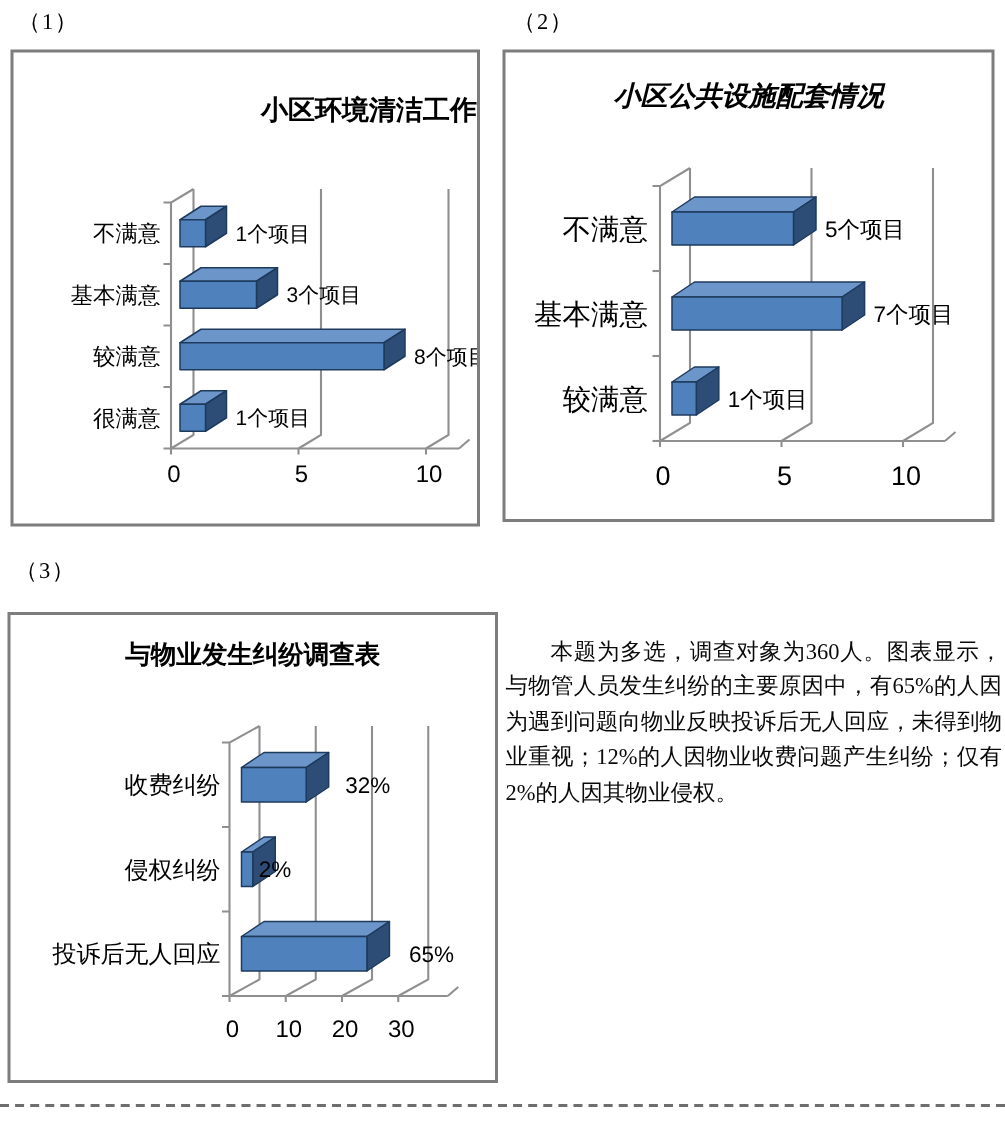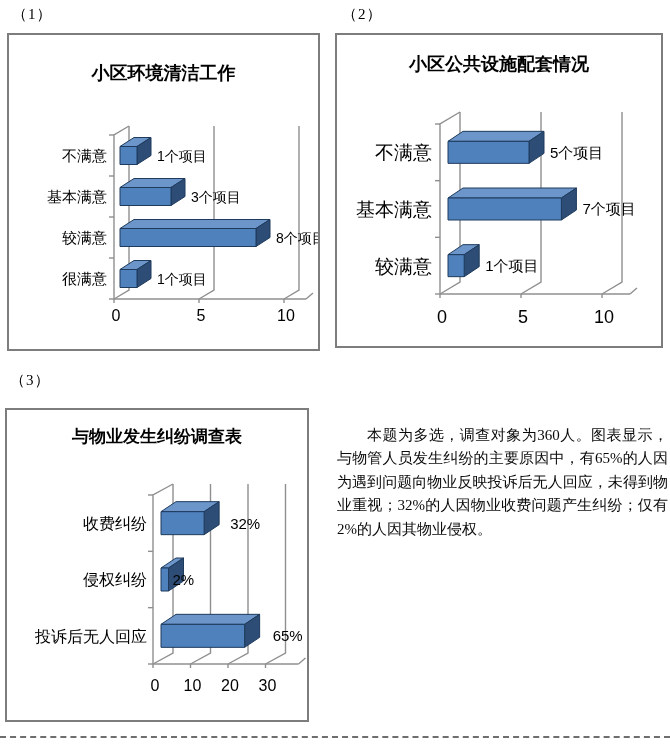--- a/index.html
+++ b/index.html
@@ -21,21 +21,21 @@
 </head>
 <body>
 
 <div id="page">
 
   <span class="section-label" style="left:12px;top:5px;">（1）</span>
   <span class="section-label" style="left:342px;top:5px;">（2）</span>
   <span class="section-label" style="left:10px;top:371px;">（3）</span>
 
   <div class="chart-panel" id="panel0" style="left:7px;top:33px;width:313px;height:318px;">
-    <div class="chart-title" style="top:26px;">小区环境清洁工作</div>
+    <div class="chart-title" style="top:26px;text-align:right;">小区环境清洁工作</div>
     <svg class="chart-svg" id="svg0" width="309" height="314" viewBox="0 0 309 314">
         <polyline stroke="#8f8f8f" stroke-width="1.4" fill="none" points="120,91 120,255 105,264"></polyline>
         <polyline stroke="#8f8f8f" stroke-width="1.4" fill="none" points="205,91 205,255 190,264"></polyline>
         <polyline stroke="#8f8f8f" stroke-width="1.4" fill="none" points="290,91 290,255 275,264"></polyline>
         <polyline stroke="#8f8f8f" stroke-width="1.4" fill="none" points="120,91 105,100 105,264"></polyline>
         <line stroke="#8f8f8f" stroke-width="1.4" fill="none" x1="100" y1="100" x2="105" y2="100"></line>
         <line stroke="#8f8f8f" stroke-width="1.4" fill="none" x1="100" y1="141" x2="105" y2="141"></line>
         <line stroke="#8f8f8f" stroke-width="1.4" fill="none" x1="100" y1="182" x2="105" y2="182"></line>
         <line stroke="#8f8f8f" stroke-width="1.4" fill="none" x1="100" y1="223" x2="105" y2="223"></line>
         <line stroke="#8f8f8f" stroke-width="1.4" fill="none" x1="100" y1="264" x2="105" y2="264"></line>
@@ -64,21 +64,21 @@
         <rect stroke="#1e3a5c" stroke-width="1" stroke-linejoin="round" fill="#4f81bd" x="111" y="234.5" width="17" height="18"></rect>
         <text x="148" y="248.54" font-size="14" text-anchor="start" fill="#000" font-family="&quot;Liberation Sans&quot;,sans-serif" font-weight="normal">1个项目</text>
         <text x="98" y="248.9" font-size="15" text-anchor="end" fill="#000" font-family="&quot;Liberation Sans&quot;,sans-serif" font-weight="normal">很满意</text>
         <text x="107" y="286" font-size="16" text-anchor="middle" fill="#000" font-family="&quot;Liberation Sans&quot;,sans-serif" font-weight="normal">0</text>
         <text x="192" y="286" font-size="16" text-anchor="middle" fill="#000" font-family="&quot;Liberation Sans&quot;,sans-serif" font-weight="normal">5</text>
         <text x="277" y="286" font-size="16" text-anchor="middle" fill="#000" font-family="&quot;Liberation Sans&quot;,sans-serif" font-weight="normal">10</text>
       </svg>
   </div>
 
   <div class="chart-panel" id="panel1" style="left:335px;top:33px;width:328px;height:315px;">
-    <div class="chart-title" style="top:17px;">小区公共设施配套情况</div>
+    <div class="chart-title" style="top:17px;font-style:italic;">小区公共设施配套情况</div>
     <svg class="chart-svg" id="svg1" width="324" height="311" viewBox="0 0 324 311">
         <polyline stroke="#8f8f8f" stroke-width="1.4" fill="none" points="123,77 123,247 103,259"></polyline>
         <polyline stroke="#8f8f8f" stroke-width="1.4" fill="none" points="204,77 204,247 184,259"></polyline>
         <polyline stroke="#8f8f8f" stroke-width="1.4" fill="none" points="285,77 285,247 265,259"></polyline>
         <polyline stroke="#8f8f8f" stroke-width="1.4" fill="none" points="123,77 103,89 103,259"></polyline>
         <line stroke="#8f8f8f" stroke-width="1.4" fill="none" x1="98" y1="89" x2="103" y2="89"></line>
         <line stroke="#8f8f8f" stroke-width="1.4" fill="none" x1="98" y1="145.66666666666666" x2="103" y2="145.66666666666666"></line>
         <line stroke="#8f8f8f" stroke-width="1.4" fill="none" x1="98" y1="202.33333333333331" x2="103" y2="202.33333333333331"></line>
         <line stroke="#8f8f8f" stroke-width="1.4" fill="none" x1="98" y1="259" x2="103" y2="259"></line>
         <line stroke="#8f8f8f" stroke-width="1.4" fill="none" x1="103" y1="259" x2="293" y2="259"></line>
@@ -100,21 +100,21 @@
         <polygon stroke="#1e3a5c" stroke-width="1" stroke-linejoin="round" fill="#2d4d76" points="127.2,219.66666666666666 142.2,209.66666666666666 142.2,231.66666666666666 127.2,241.66666666666666"></polygon>
         <rect stroke="#1e3a5c" stroke-width="1" stroke-linejoin="round" fill="#4f81bd" x="111" y="219.66666666666666" width="16.2" height="22"></rect>
         <text x="148.2" y="236.06666666666666" font-size="15" text-anchor="start" fill="#000" font-family="&quot;Liberation Sans&quot;,sans-serif" font-weight="normal">1个项目</text>
         <text x="95" y="237.50666666666666" font-size="19" text-anchor="end" fill="#000" font-family="&quot;Liberation Sans&quot;,sans-serif" font-weight="normal">较满意</text>
         <text x="105" y="288" font-size="18" text-anchor="middle" fill="#000" font-family="&quot;Liberation Sans&quot;,sans-serif" font-weight="normal">0</text>
         <text x="186" y="288" font-size="18" text-anchor="middle" fill="#000" font-family="&quot;Liberation Sans&quot;,sans-serif" font-weight="normal">5</text>
         <text x="267" y="288" font-size="18" text-anchor="middle" fill="#000" font-family="&quot;Liberation Sans&quot;,sans-serif" font-weight="normal">10</text>
       </svg>
   </div>
 
-  <div class="chart-panel" id="panel2" style="left:5px;top:408px;width:304px;height:314px;">
+  <div class="chart-panel" id="panel2" style="left:5px;top:408px;width:327px;height:314px;">
     <div class="chart-title" style="top:15px;font-size:17px;">与物业发生纠纷调查表</div>
     <svg class="chart-svg" id="svg2" width="308" height="310" viewBox="0 0 308 310">
         <polyline stroke="#8f8f8f" stroke-width="1.4" fill="none" points="166,74 166,243 146,254"></polyline>
         <polyline stroke="#8f8f8f" stroke-width="1.4" fill="none" points="203.5,74 203.5,243 183.5,254"></polyline>
         <polyline stroke="#8f8f8f" stroke-width="1.4" fill="none" points="241,74 241,243 221,254"></polyline>
         <polyline stroke="#8f8f8f" stroke-width="1.4" fill="none" points="278.5,74 278.5,243 258.5,254"></polyline>
         <polyline stroke="#8f8f8f" stroke-width="1.4" fill="none" points="166,74 146,85 146,254"></polyline>
         <line stroke="#8f8f8f" stroke-width="1.4" fill="none" x1="141" y1="85" x2="146" y2="85"></line>
         <line stroke="#8f8f8f" stroke-width="1.4" fill="none" x1="141" y1="141.33333333333334" x2="146" y2="141.33333333333334"></line>
         <line stroke="#8f8f8f" stroke-width="1.4" fill="none" x1="141" y1="197.66666666666669" x2="146" y2="197.66666666666669"></line>
@@ -141,17 +141,17 @@
         <text x="265.625" y="231.23333333333335" font-size="15" text-anchor="start" fill="#000" font-family="&quot;Liberation Sans&quot;,sans-serif" font-weight="normal">65%</text>
         <text x="140" y="231.59333333333333" font-size="16" text-anchor="end" fill="#000" font-family="&quot;Liberation Sans&quot;,sans-serif" font-weight="normal">投诉后无人回应</text>
         <text x="148" y="281" font-size="16" text-anchor="middle" fill="#000" font-family="&quot;Liberation Sans&quot;,sans-serif" font-weight="normal">0</text>
         <text x="185.5" y="281" font-size="16" text-anchor="middle" fill="#000" font-family="&quot;Liberation Sans&quot;,sans-serif" font-weight="normal">10</text>
         <text x="223" y="281" font-size="16" text-anchor="middle" fill="#000" font-family="&quot;Liberation Sans&quot;,sans-serif" font-weight="normal">20</text>
         <text x="260.5" y="281" font-size="16" text-anchor="middle" fill="#000" font-family="&quot;Liberation Sans&quot;,sans-serif" font-weight="normal">30</text>
       </svg>
   </div>
 
   <div id="commentary">
-    <p>本题为多选，调查对象为360人。图表显示，与物管人员发生纠纷的主要原因中，有65%的人因为遇到问题向物业反映投诉后无人回应，未得到物业重视；32%的人因物业收费问题产生纠纷；仅有2%的人因其物业侵权。</p>
+    <p>本题为多选，调查对象为360人。图表显示，与物管人员发生纠纷的主要原因中，有65%的人因为遇到问题向物业反映投诉后无人回应，未得到物业重视；12%的人因物业收费问题产生纠纷；仅有2%的人因其物业侵权。</p>
   </div>
 
   <div id="divider"></div>
 </div>
 
 </body></html>

